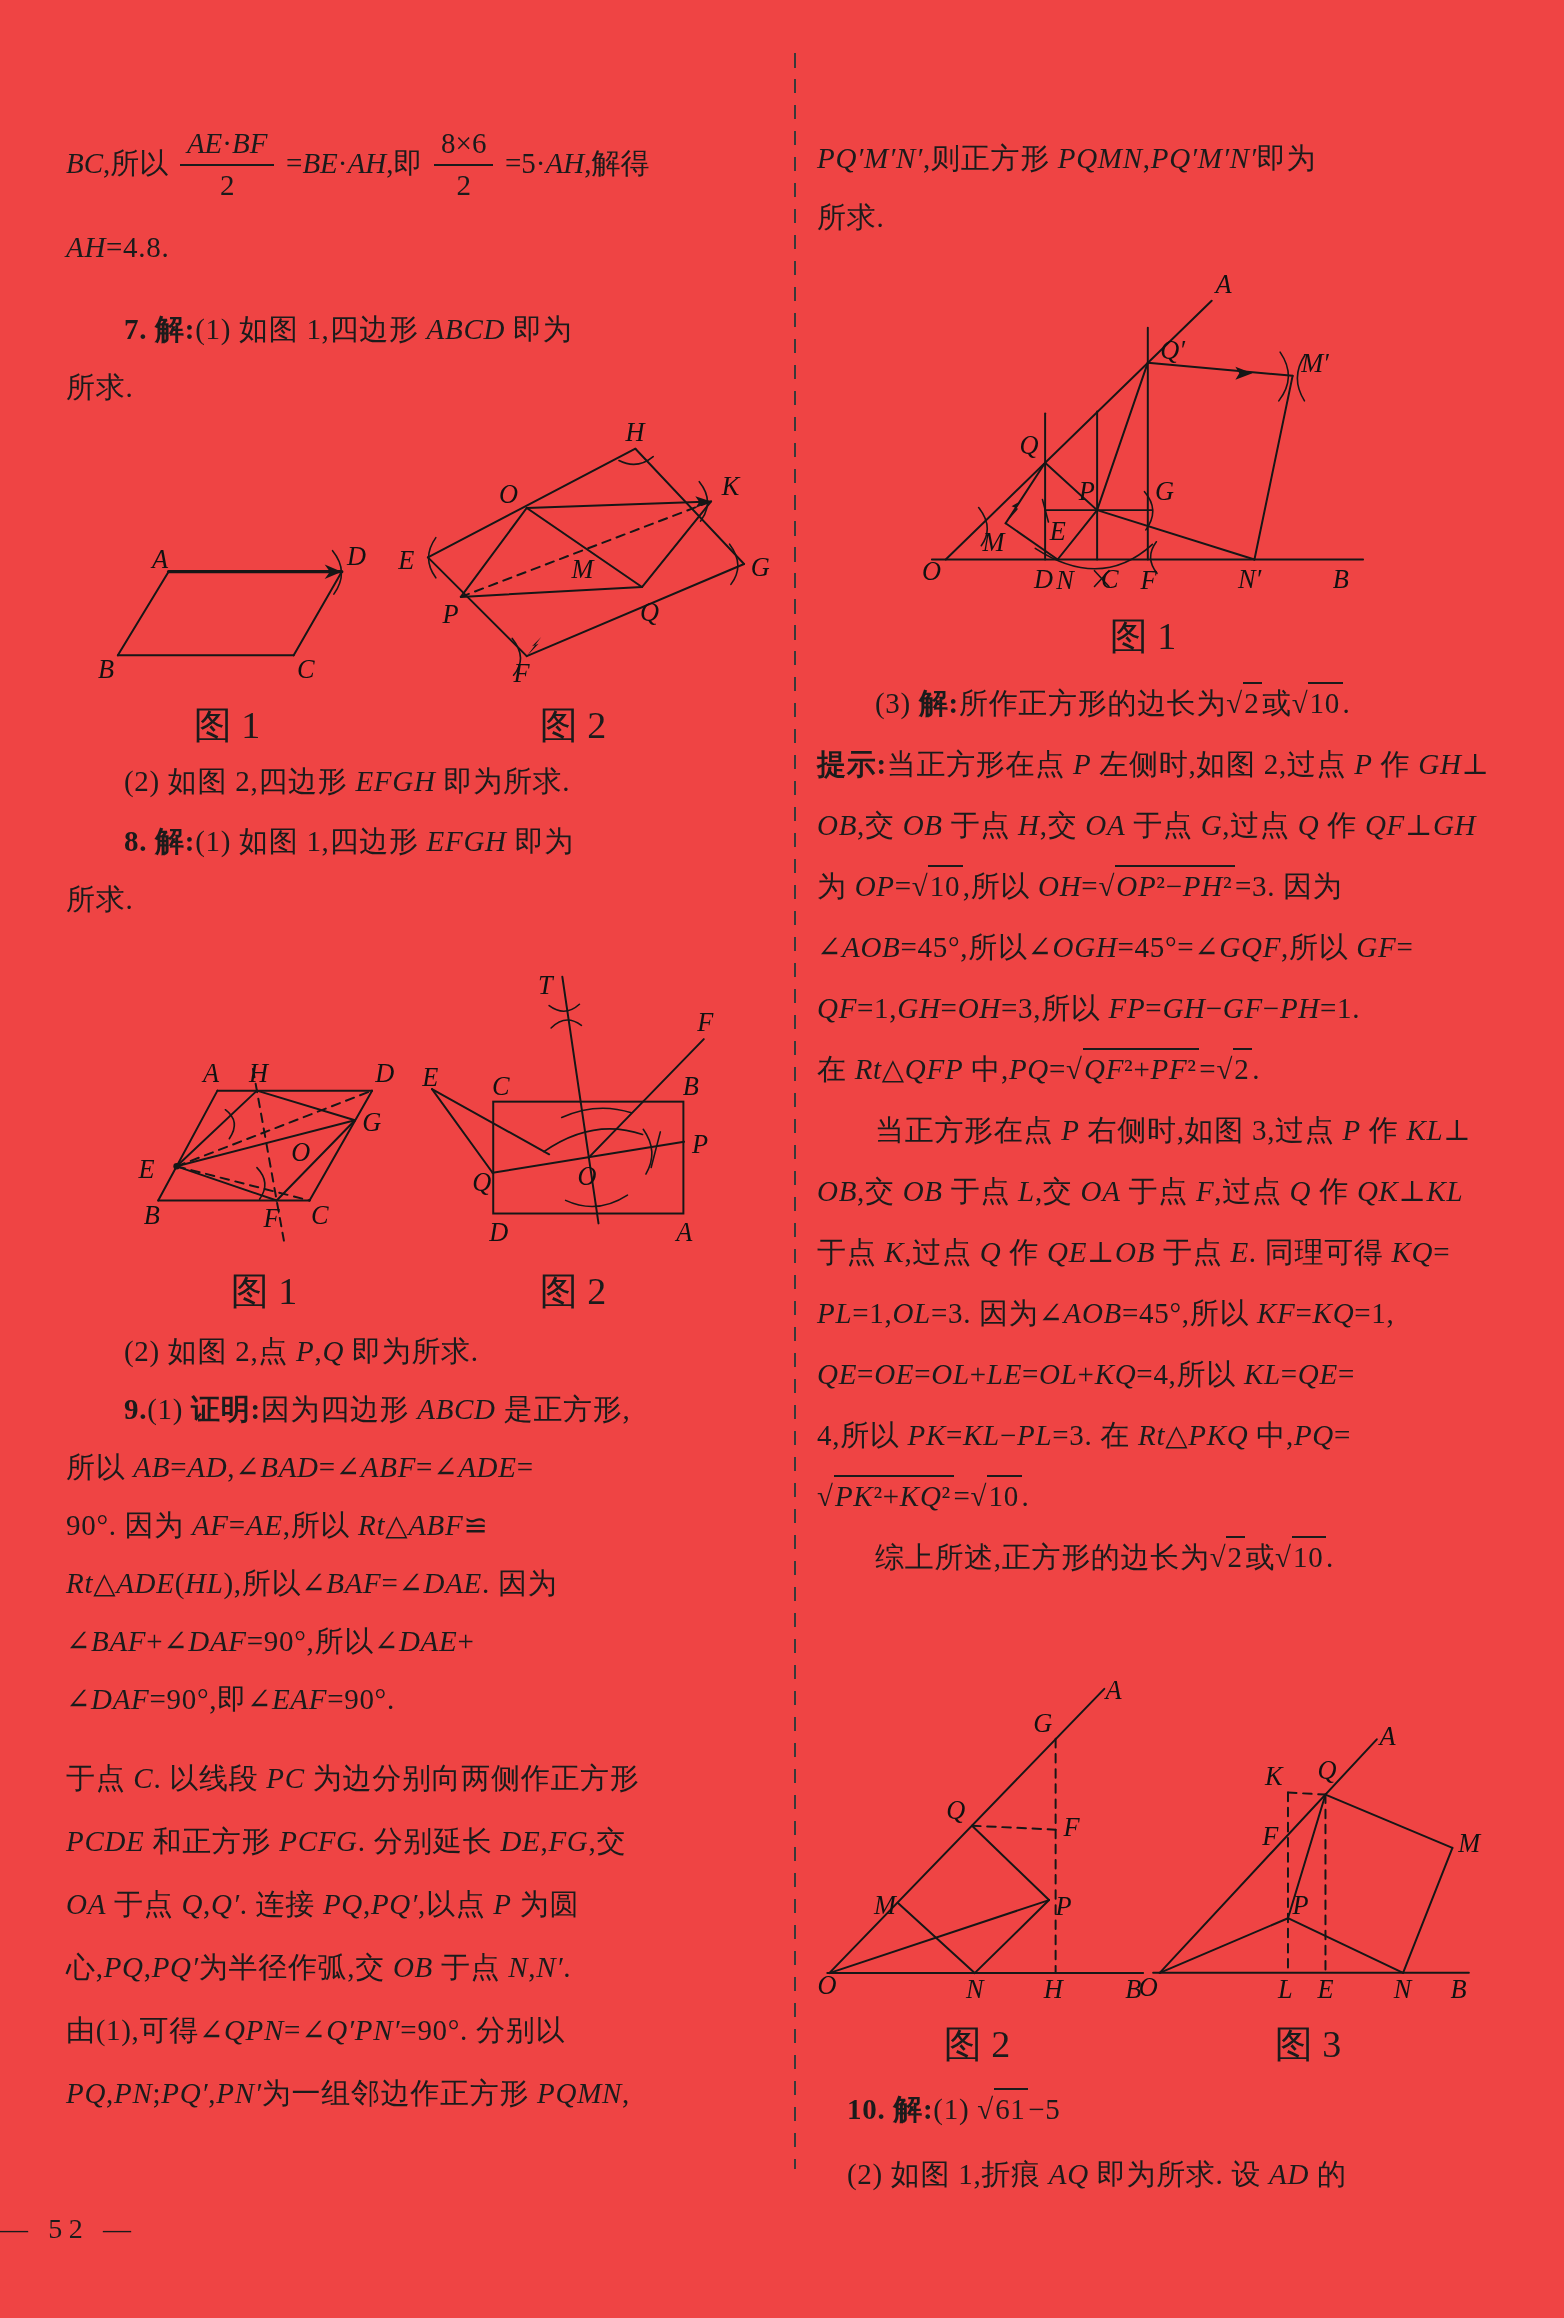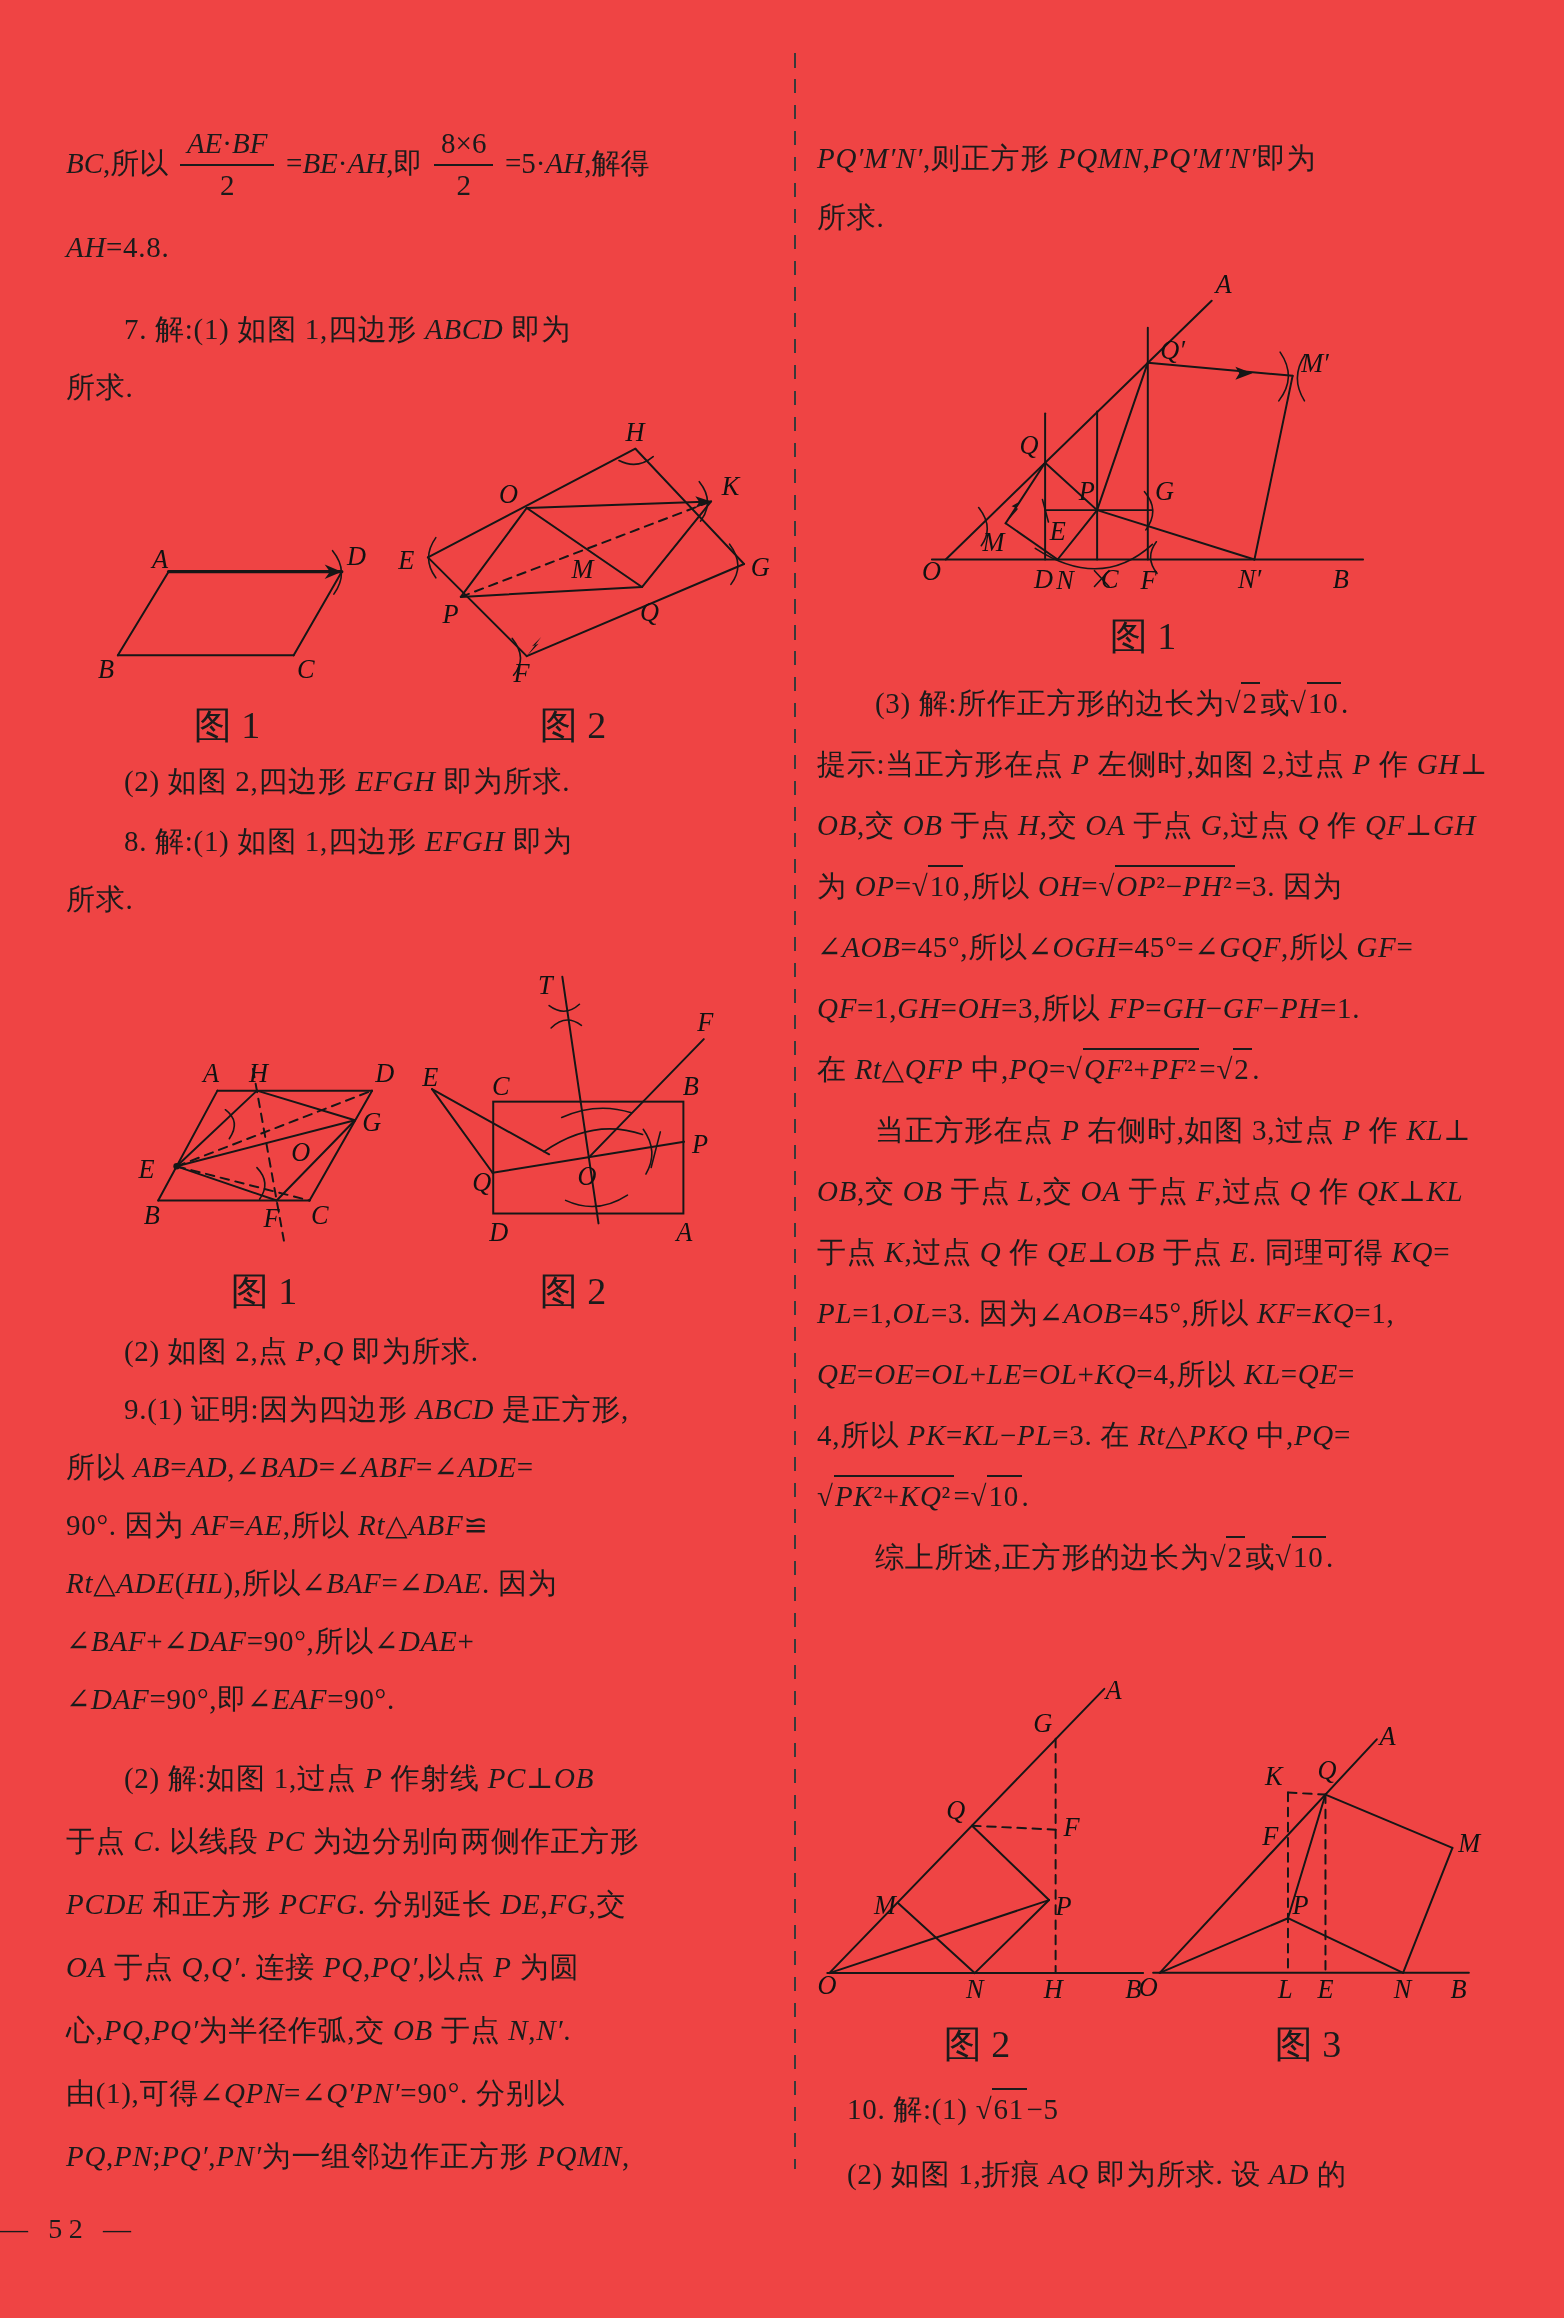--- a/index.html
+++ b/index.html
@@ -9,21 +9,21 @@
   .blkR{position:absolute;left:817px;width:713px;}
   .ln{font-size:29px;white-space:nowrap;letter-spacing:0.7px;}
   .lh88 .ln{height:58px;line-height:58px;}
   .lh90 .ln{height:59px;line-height:59px;}
   .lh92 .ln{height:61px;line-height:61px;}
   .lh95 .ln{height:63px;line-height:63px;}
   .lh98 .ln{height:65px;line-height:65px;}
   .ind{text-indent:58px;}
   .ind2{text-indent:30px;}
   i{font-style:italic;}
-  b{font-weight:normal;}
+  b{font-weight:bold;}
   .formula{height:109px;display:flex;align-items:center;font-size:29px;white-space:nowrap;}
   .frac{display:inline-flex;flex-direction:column;text-align:center;vertical-align:middle;margin:0 12px;line-height:1.05;}
   .fn{display:block;padding:1.3px 6.6px 5.3px;border-bottom:2px solid #1b1b1b;}
   .fd{display:block;padding-top:4px;}
   .sqr{white-space:nowrap;}
   .rdc{border-top:2px solid #1b1b1b;padding:2.6px 2.6px 0 1.3px;}
   .cap{position:absolute;font-size:38px;transform:translateX(-50%);white-space:nowrap;}
   .divider{position:absolute;left:794px;top:53px;width:2px;height:2116px;
            background:repeating-linear-gradient(180deg,#3a3a3a 0 14.5px,transparent 14.5px 26px);}
   .footer{position:absolute;left:0;top:2213px;width:100%;text-align:left;
@@ -191,21 +191,20 @@
     <div class="ln ind">(2) 如图 2,点 <i>P</i>,<i>Q</i> 即为所求.</div>
     <div class="ln ind"><b>9.</b>(1) <b>证明:</b>因为四边形 <i>ABCD</i> 是正方形,</div>
     <div class="ln">所以 <i>AB</i>=<i>AD</i>,∠<i>BAD</i>=∠<i>ABF</i>=∠<i>ADE</i>=</div>
     <div class="ln">90°. 因为 <i>AF</i>=<i>AE</i>,所以 <i>Rt</i>△<i>ABF</i>≌</div>
     <div class="ln"><i>Rt</i>△<i>ADE</i>(<i>HL</i>),所以∠<i>BAF</i>=∠<i>DAE</i>. 因为</div>
     <div class="ln">∠<i>BAF</i>+∠<i>DAF</i>=90°,所以∠<i>DAE</i>+</div>
     <div class="ln">∠<i>DAF</i>=90°,即∠<i>EAF</i>=90°.</div>
   </div>
 
   <div class="blk lh95" style="top:1747px;">
-    <div class="ln ind">(2) <b>解:</b>如图 1,过点 <i>P</i> 作射线 <i>PC</i>⊥<i>OB</i></div>
     <div class="ln">于点 <i>C</i>. 以线段 <i>PC</i> 为边分别向两侧作正方形</div>
     <div class="ln"><i>PCDE</i> 和正方形 <i>PCFG</i>. 分别延长 <i>DE</i>,<i>FG</i>,交</div>
     <div class="ln"><i>OA</i> 于点 <i>Q</i>,<i>Q′</i>. 连接 <i>PQ</i>,<i>PQ′</i>,以点 <i>P</i> 为圆</div>
     <div class="ln">心,<i>PQ</i>,<i>PQ′</i>为半径作弧,交 <i>OB</i> 于点 <i>N</i>,<i>N′</i>.</div>
     <div class="ln">由(1),可得∠<i>QPN</i>=∠<i>Q′</i><i>PN′</i>=90°. 分别以</div>
     <div class="ln"><i>PQ</i>,<i>PN</i>;<i>PQ′</i>,<i>PN′</i>为一组邻边作正方形 <i>PQMN</i>,</div>
   </div>
 
   <div class="blkR lh90" style="top:129px;">
     <div class="ln"><i>PQ′</i><i>M′</i><i>N′</i>,则正方形 <i>PQMN</i>,<i>PQ′</i><i>M′</i><i>N′</i>即为</div>

